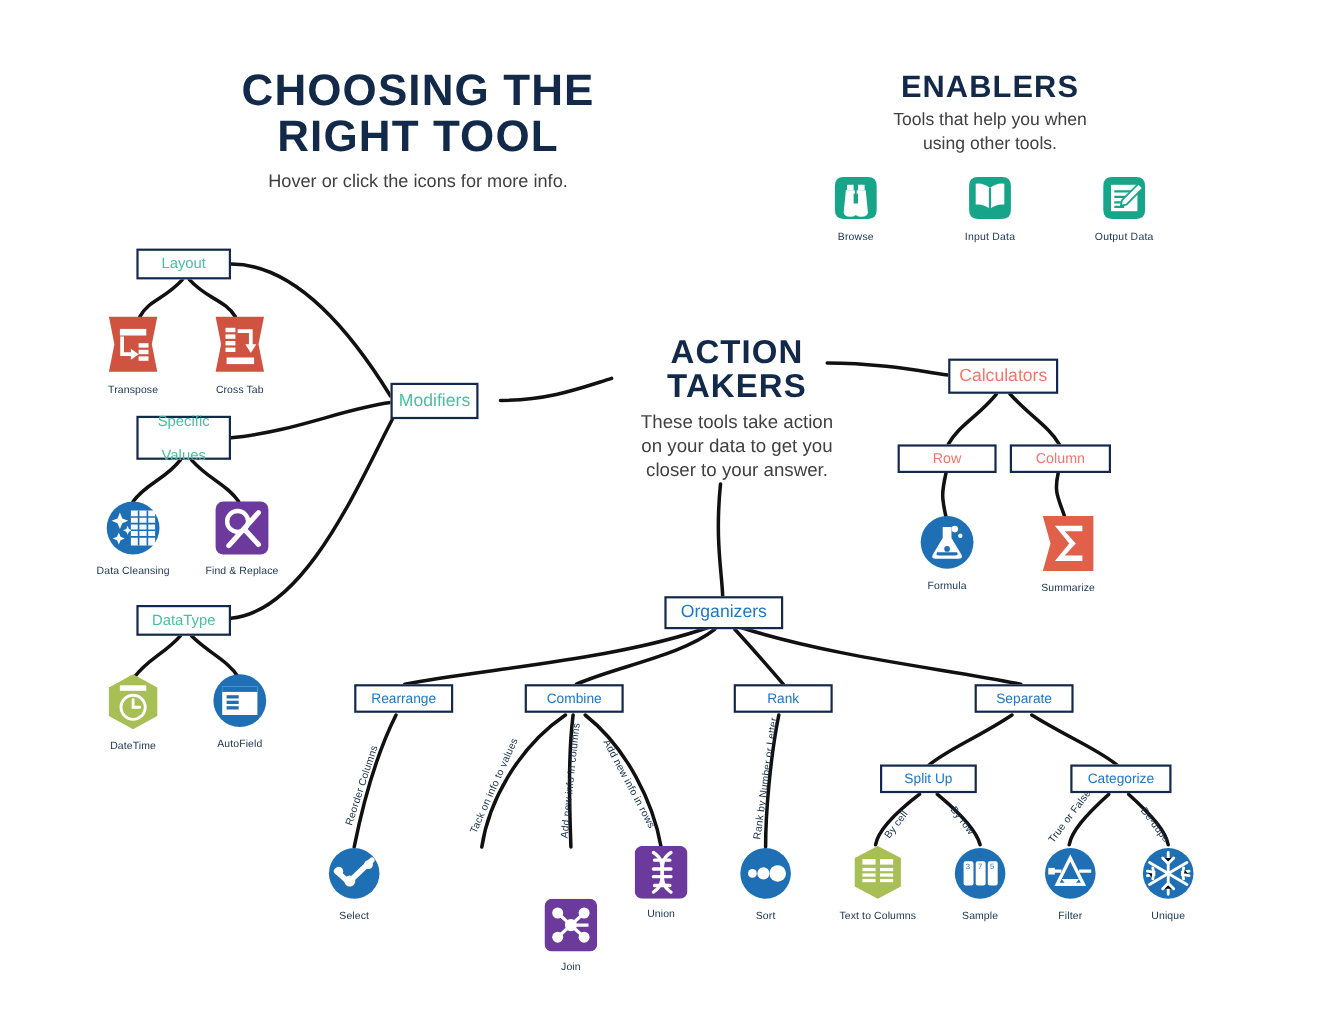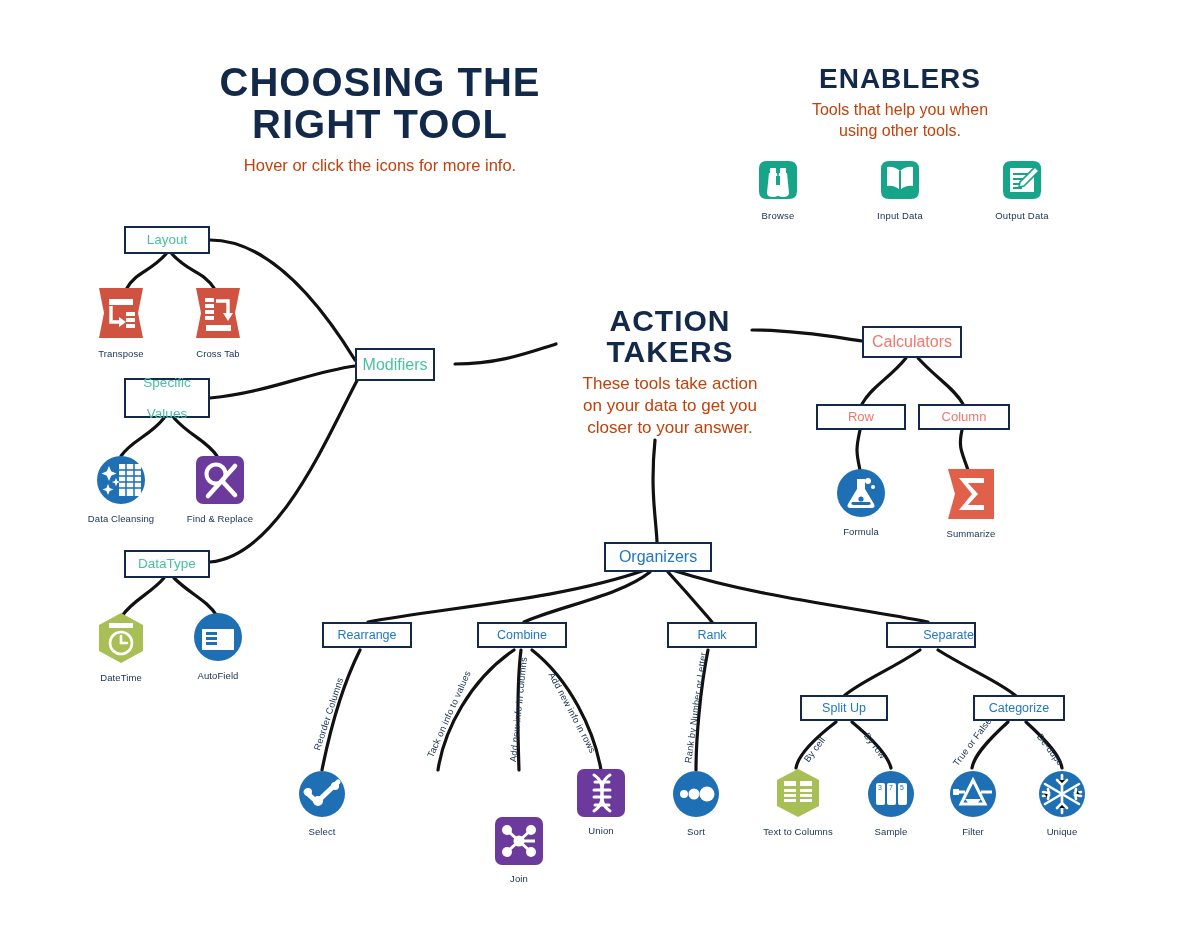--- a/index.html
+++ b/index.html
@@ -4,21 +4,21 @@
 <style>
   html,body{margin:0;padding:0;background:#ffffff;}
   body{width:1200px;height:927px;position:relative;overflow:hidden;
        font-family:"Liberation Sans","DejaVu Sans",sans-serif;color:#17304f;}
   #canvas{position:absolute;left:0;top:0;width:1200px;height:927px;}
   #edges{position:absolute;left:0;top:0;width:1200px;height:927px;pointer-events:none;}
 
   
   .hdr{position:absolute;text-align:center;}
   .hdr .big{font-weight:bold;letter-spacing:1px;color:#12294a;line-height:1.04;}
-  .hdr .sub{color:#c2410c;line-height:1.28;}
+  .hdr .sub{color:#404040;line-height:1.28;}
 
   #title-block{left:190px;top:62px;width:380px;}
   #title-block .big{font-size:40px;}
   #title-block .sub{font-size:16.5px;margin-top:10px;}
 
   #enablers-block{left:760px;top:64px;width:280px;}
   #enablers-block .big{font-size:28px;}
   #enablers-block .sub{font-size:16px;margin-top:7px;}
 
   #action-block{left:545px;top:305px;width:250px;}
@@ -217,21 +217,21 @@
     </div>
 
   <div class="node n-blue" style="left:477px;top:622px;width:90px;height:26px;font-size:12.5px;">
     <span>Combine</span>
     </div>
 
   <div class="node n-blue" style="left:667px;top:622px;width:90px;height:26px;font-size:12.5px;">
     <span>Rank</span>
     </div>
 
-  <div class="node n-blue" style="left:886px;top:622px;width:90px;height:26px;font-size:12.5px;justify-content:flex-end;">
+  <div class="node n-blue" style="left:886px;top:622px;width:90px;height:26px;font-size:12.5px;">
     <span>Separate</span>
     </div>
 
   <div class="node n-blue" style="left:800px;top:695px;width:88px;height:26px;font-size:12.5px;">
     <span>Split Up</span>
     </div>
 
   <div class="node n-blue" style="left:973px;top:695px;width:92px;height:26px;font-size:12.5px;">
     <span>Categorize</span>
     </div>

